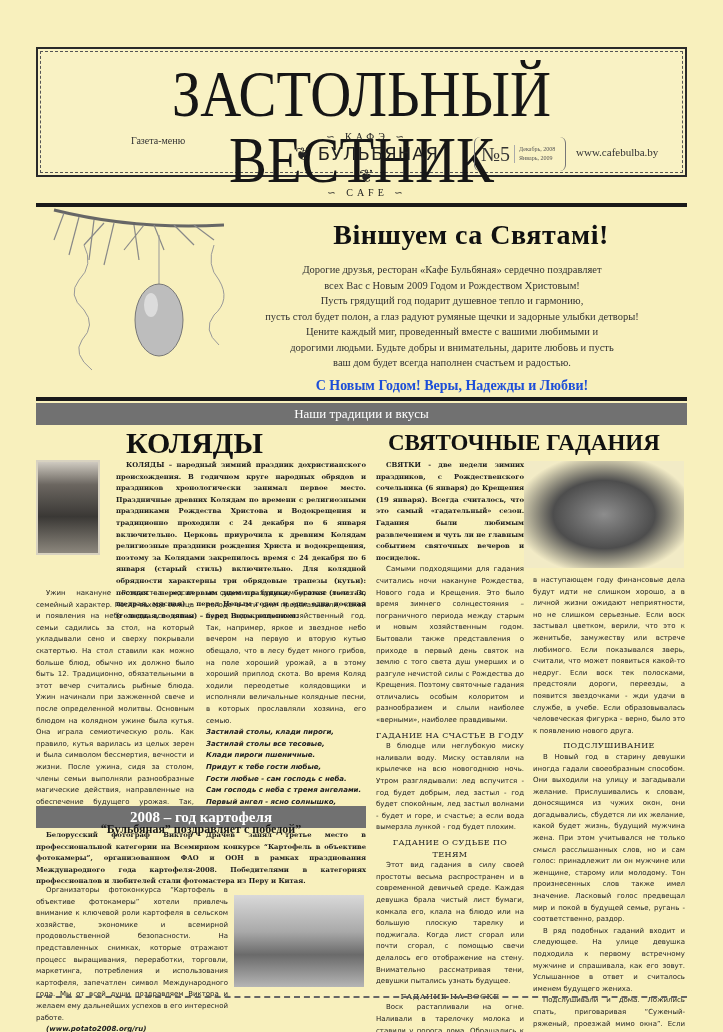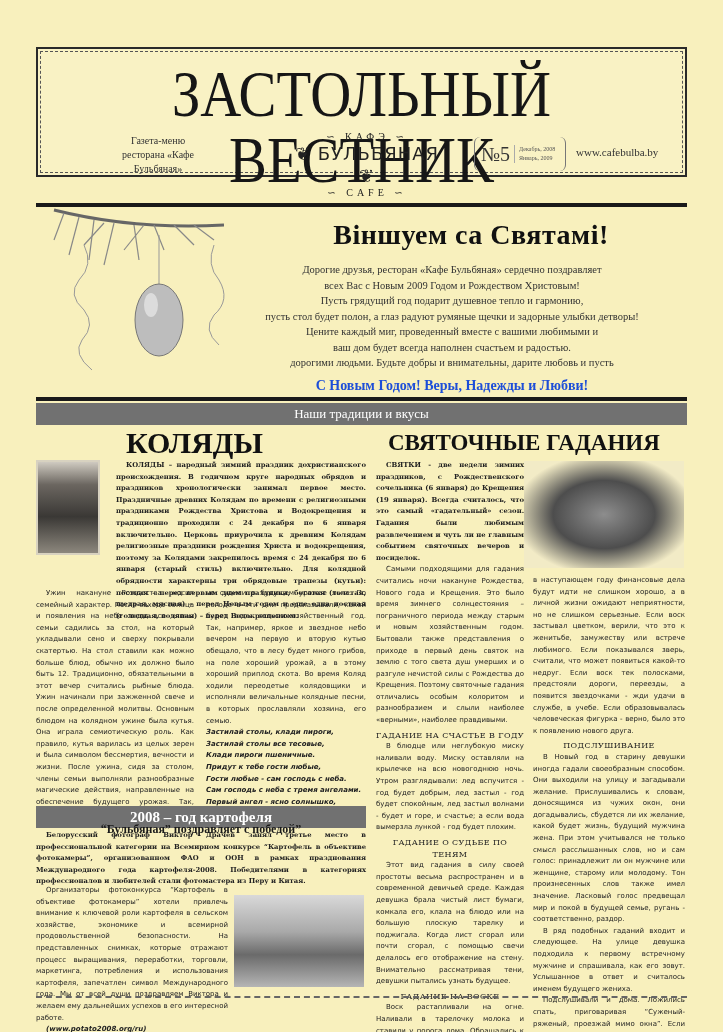--- a/index.html
+++ b/index.html
@@ -95,21 +95,20 @@
 </style>
 </head>
 <body>
 
 <div class="page">
 
   <div class="masthead">
     <div class="title">ЗАСТОЛЬНЫЙ ВЕСТНИК</div>
     <div class="subtitle">
       <div>Газета-меню</div>
-      <div>ресторана «Кафе Бульбяная»</div>
     </div>
     <div class="logo">
       <div class="kafe">∽ <span>КАФЭ</span> ∽</div>
       <div class="name">❦ <span>БУЛЬБЯНАЯ</span> ❦</div>
       <div class="cafe">∽ <span>CAFE</span> ∽</div>
     </div>
     <div class="issue">
       <span class="no">№5</span>
       <span class="dates">
         <div>Декабрь, 2008</div>
@@ -142,22 +141,22 @@
       <path d="M40 40 q10 20 -5 35 q-12 15 5 30 q12 15 -2 30 q-10 14 10 30" stroke="#999" fill="none"></path>
       <path d="M170 40 q-8 20 5 35 q12 20 -5 35 q-12 15 5 30" stroke="#999" fill="none"></path>
     </svg>
     <div class="head">Віншуем са Святамі!</div>
     <div class="lines">
       <div>Дорогие друзья, ресторан «Кафе Бульбяная» сердечно поздравляет</div>
       <div>всех Вас с Новым 2009 Годом и Рождеством Христовым!</div>
       <div>Пусть грядущий год подарит душевное тепло и гармонию,</div>
       <div>пусть стол будет полон, а глаз радуют румяные щечки и задорные улыбки детворы!</div>
       <div>Цените каждый миг, проведенный вместе с вашими любимыми и</div>
+      <div>дорогими людьми. Будьте добры и внимательны, дарите любовь и пусть</div>
       <div>ваш дом будет всегда наполнен счастьем и радостью.</div>
-      <div>дорогими людьми. Будьте добры и внимательны, дарите любовь и пусть</div>
     </div>
     <div class="closing">С Новым Годом! Веры, Надежды и Любви!</div>
   </div>
 
   <div class="rule-double" style="top:397px;"></div>
 
   <div class="section-bar" style="top:403px;">Наши традиции и вкусы</div>
 
   <div class="h-big" style="left:90px; top:426px;">КОЛЯДЫ</div>
   <div class="photo-koliady"></div>

